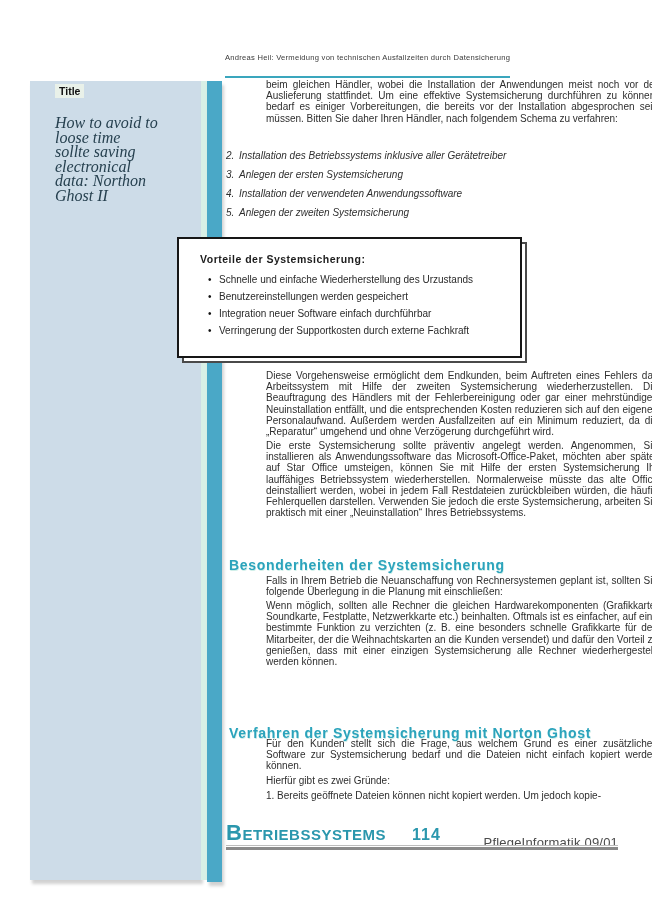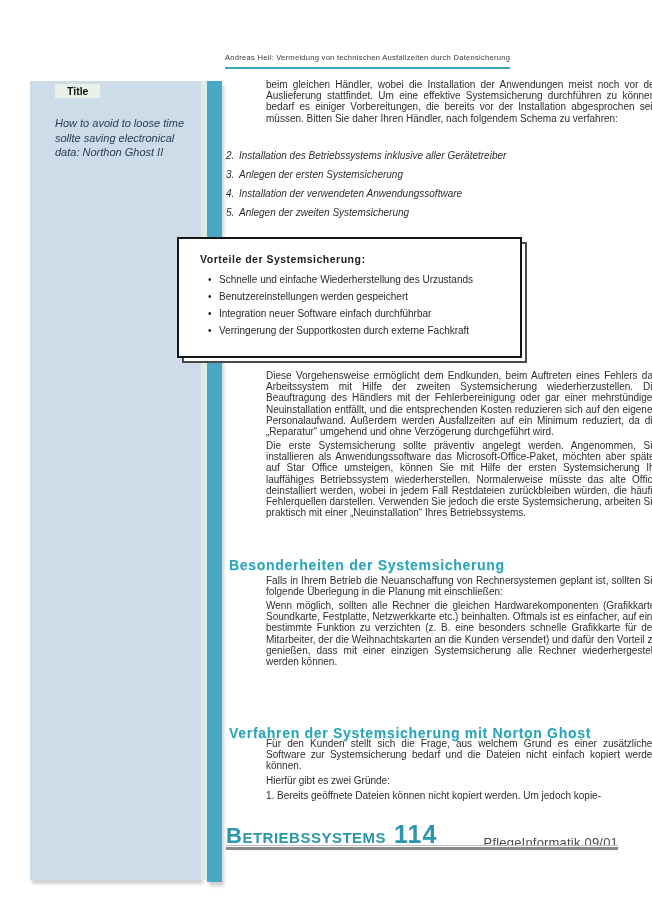--- a/index.html
+++ b/index.html
@@ -3,32 +3,32 @@
 <meta charset="utf-8">
 <style>
   html,body{margin:0;padding:0;background:#ffffff;}
   .page{
     position:relative;width:652px;height:907px;background:#ffffff;overflow:hidden;
     font-family:"Liberation Sans",sans-serif;color:#2e2e2e;
   }
   
   .running-header{
     position:absolute;left:225px;top:53px;font-size:7.6px;letter-spacing:.25px;
-    color:#3a3a3a;padding-bottom:5px;border-bottom:2px solid #3aa6bd;white-space:nowrap;
+    color:#3a3a3a;padding-bottom:14px;border-bottom:2px solid #3aa6bd;white-space:nowrap;
   }
   
   .sidebar-panel{position:absolute;left:30px;top:81px;width:171px;height:799px;background:#cddce8;
     box-shadow:2px 4px 3px rgba(0,0,0,.18);}
   .sidebar-mint{position:absolute;left:201px;top:81px;width:6px;height:799px;background:#d8f0e6;}
   .sidebar-accent{position:absolute;left:207px;top:81px;width:15px;height:801px;background:#4aa8c7;
     box-shadow:2px 4px 3px rgba(0,0,0,.18);}
   .title-label{position:absolute;left:55px;top:84px;font-size:10.5px;font-weight:bold;color:#111;
-    background:#e9f1e9;padding:1px 12px;}
-  .sidebar-title{position:absolute;left:55px;top:116px;width:130px;font-size:11px;line-height:14.5px;
-    font-style:italic;color:#26404f;}
+    background:#e9f1e9;padding:1px 4px;}
+  .sidebar-title{position:absolute;left:55px;top:116px;width:130px;font-size:16px;line-height:14.5px;
+    font-style:italic;color:#26404f;font-family:Liberation Serif, serif;}
   
   .col{position:absolute;left:226px;width:392px;}
   .p{font-size:10px;line-height:11.2px;text-align:justify;hyphens:auto;margin-left:40px;}
   .p1{top:79px;}
   .steps{top:146px;margin:0;padding:0;list-style:none;font-style:italic;font-size:10px;}
   .steps li{line-height:19px;white-space:nowrap;}
   .steps .num{display:inline-block;width:13px;}
   
   .benefits-box{
     position:absolute;left:177px;top:237px;width:345px;height:121px;background:#ffffff;
@@ -47,21 +47,21 @@
   .h1{top:554px;}
   .p4{top:575px;}
   .p5{top:600px;}
   .h2{top:722px;}
   .p6{top:738px;}
   .p7{top:775px;}
   .p8{top:790px;}
   
   .footer-logo{position:absolute;left:226px;top:820px;}
   .logo-main{font-variant:small-caps;font-weight:bold;font-size:22px;letter-spacing:.5px;color:#2b97ad;}
-  .logo-page{font-weight:bold;font-size:25px;color:#2b97ad;margin-left:8px;letter-spacing:1px;}
+  .logo-page{font-weight:bold;font-size:16px;color:#2b97ad;margin-left:26px;letter-spacing:1px;}
   .footer-issue{position:absolute;left:226px;top:835px;width:392px;text-align:right;
     font-size:13px;color:#4c4c4c;letter-spacing:.2px;}
   .footer-rule{position:absolute;left:226px;top:845px;width:392px;height:5px;
     background:linear-gradient(#bdbdbd 0 1px,#ffffff 1px 2px,#8a8a8a 2px 5px);}
 </style>
 </head>
 <body>
 
 <div class="page">
 

